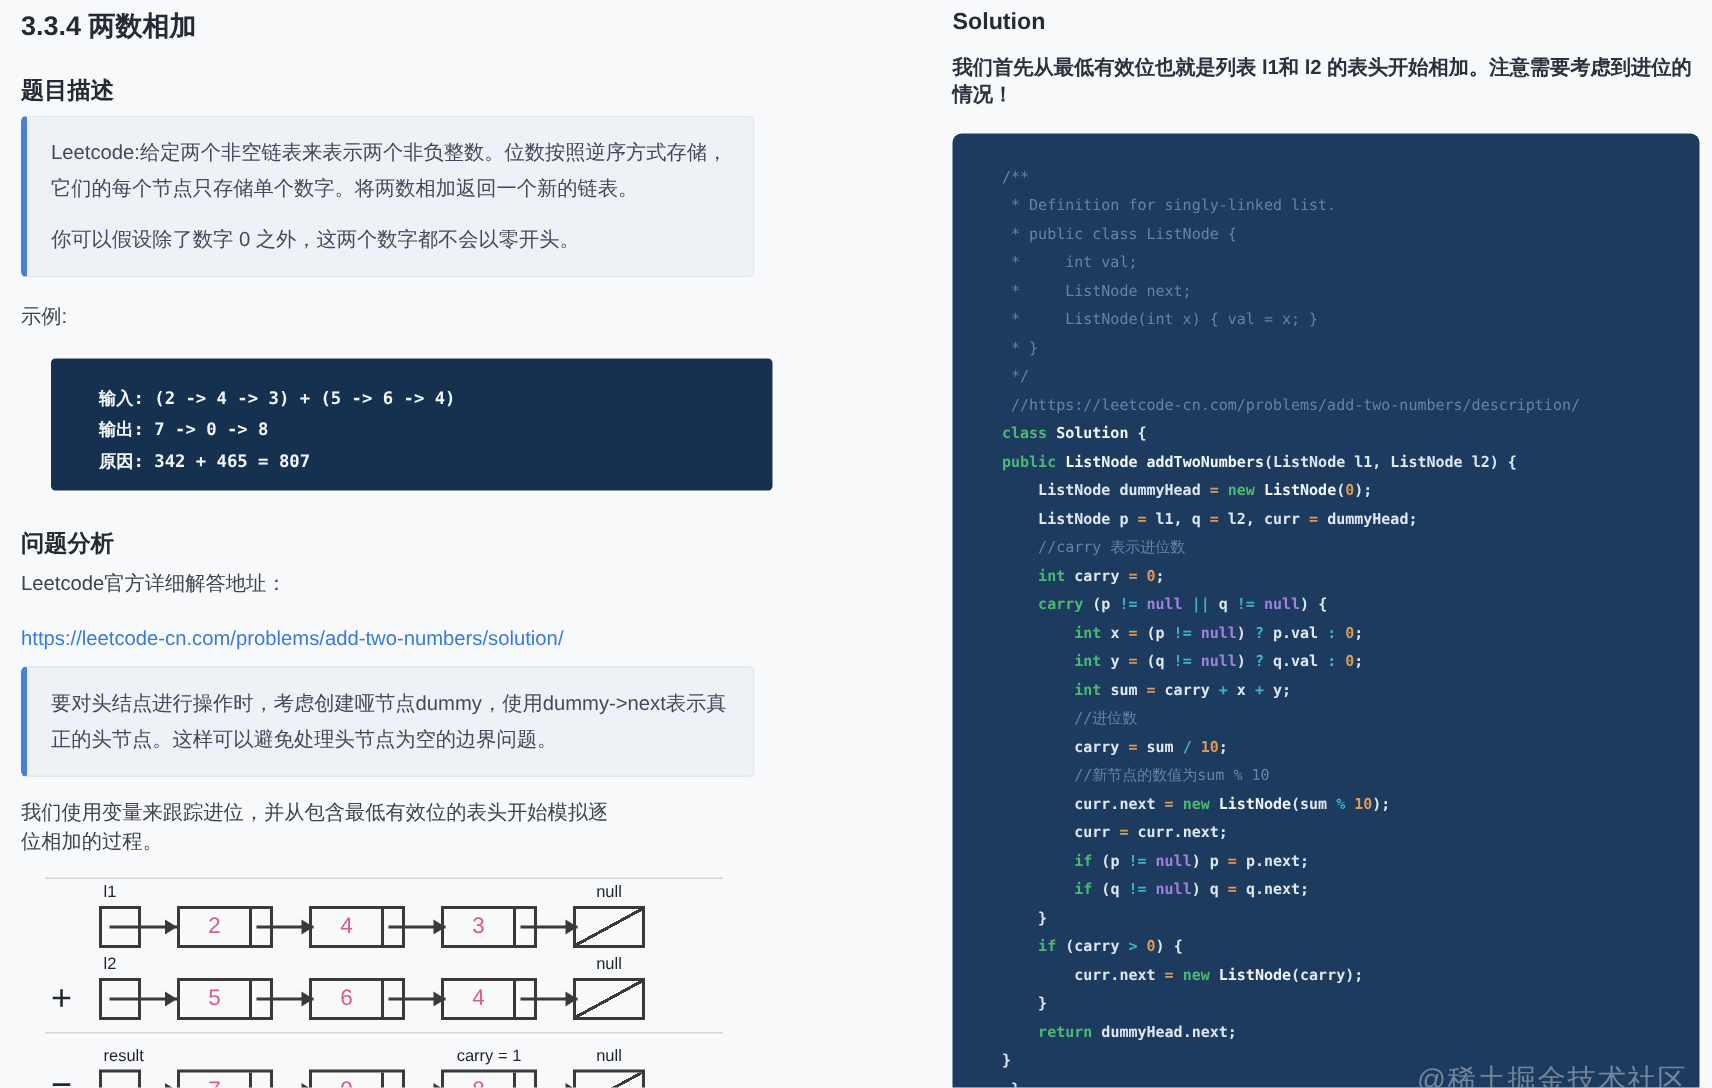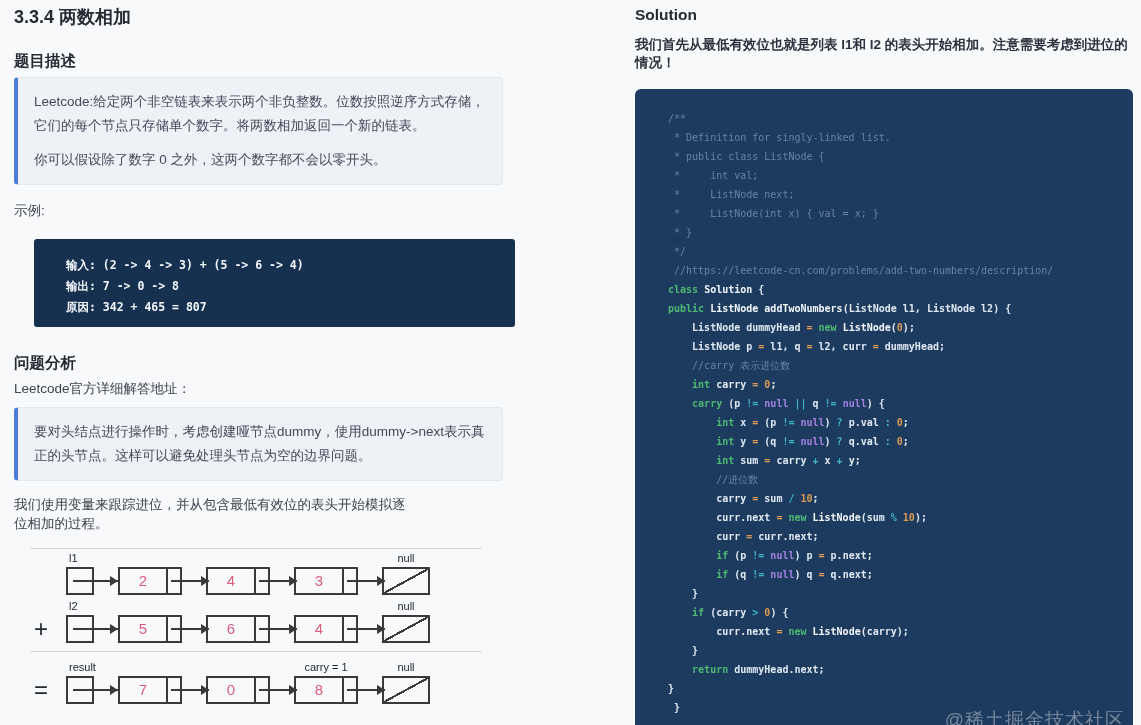--- a/index.html
+++ b/index.html
@@ -117,20 +117,23 @@
   </div>
 
   <p class="body-text p-example">示例:</p>
 
   <div class="dark-block" id="example-block"><div>输入: (2 -&gt; 4 -&gt; 3) + (5 -&gt; 6 -&gt; 4)</div><div>输出: 7 -&gt; 0 -&gt; 8</div><div>原因: 342 + 465 = 807</div></div>
 
   <h2 class="sec sec-analysis">问题分析</h2>
 
   <p class="body-text p-intro">Leetcode官方详细解答地址：</p>
 
+  <p class="p-link">
+    <a href="#">https://leetcode-cn.com/problems/add-two-numbers/solution/</a>
+  </p>
 
   <div class="quote quote-tip">
     <p>要对头结点进行操作时，考虑创建哑节点dummy，使用dummy-&gt;next表示真正的头节点。这样可以避免处理头节点为空的边界问题。</p>
   </div>
 
   <p class="p-carry">
     <span>我们使用变量来跟踪进位，并从包含最低有效位的表头开始模拟逐</span>
     <span>位相加的过程。</span>
   </p>
 
@@ -231,20 +234,21 @@
         <div class="code-line"><span class="tk-pl">    ListNode dummyHead </span><span class="tk-or">= </span><span class="tk-kw">new </span><span class="tk-cls">ListNode</span><span class="tk-pl">(</span><span class="tk-num">0</span><span class="tk-pl">);</span></div>
         <div class="code-line"><span class="tk-pl">    ListNode p </span><span class="tk-or">= </span><span class="tk-pl">l1, q </span><span class="tk-or">= </span><span class="tk-pl">l2, curr </span><span class="tk-or">= </span><span class="tk-pl">dummyHead;</span></div>
         <div class="code-line"><span class="tk-cm">    //carry 表示进位数</span></div>
         <div class="code-line"><span class="tk-kw">    int </span><span class="tk-pl">carry </span><span class="tk-or">= </span><span class="tk-num">0</span><span class="tk-pl">;</span></div>
         <div class="code-line"><span class="tk-kw">    carry </span><span class="tk-pl">(p </span><span class="tk-cy">!= </span><span class="tk-nu">null </span><span class="tk-cy">|| </span><span class="tk-pl">q </span><span class="tk-cy">!= </span><span class="tk-nu">null</span><span class="tk-pl">) {</span></div>
         <div class="code-line"><span class="tk-kw">        int </span><span class="tk-pl">x </span><span class="tk-or">= </span><span class="tk-pl">(p </span><span class="tk-cy">!= </span><span class="tk-nu">null</span><span class="tk-pl">) </span><span class="tk-cy">? </span><span class="tk-pl">p.val </span><span class="tk-cy">: </span><span class="tk-num">0</span><span class="tk-pl">;</span></div>
         <div class="code-line"><span class="tk-kw">        int </span><span class="tk-pl">y </span><span class="tk-or">= </span><span class="tk-pl">(q </span><span class="tk-cy">!= </span><span class="tk-nu">null</span><span class="tk-pl">) </span><span class="tk-cy">? </span><span class="tk-pl">q.val </span><span class="tk-cy">: </span><span class="tk-num">0</span><span class="tk-pl">;</span></div>
         <div class="code-line"><span class="tk-kw">        int </span><span class="tk-pl">sum </span><span class="tk-or">= </span><span class="tk-pl">carry </span><span class="tk-cy">+ </span><span class="tk-pl">x </span><span class="tk-cy">+ </span><span class="tk-pl">y;</span></div>
         <div class="code-line"><span class="tk-cm">        //进位数</span></div>
         <div class="code-line"><span class="tk-pl">        carry </span><span class="tk-or">= </span><span class="tk-pl">sum </span><span class="tk-cy">/ </span><span class="tk-num">10</span><span class="tk-pl">;</span></div>
+        <div class="code-line"><span class="tk-cm">        //新节点的数值为sum % 10</span></div>
         <div class="code-line"><span class="tk-pl">        curr.next </span><span class="tk-or">= </span><span class="tk-kw">new </span><span class="tk-cls">ListNode</span><span class="tk-pl">(sum </span><span class="tk-cy">% </span><span class="tk-num">10</span><span class="tk-pl">);</span></div>
         <div class="code-line"><span class="tk-pl">        curr </span><span class="tk-or">= </span><span class="tk-pl">curr.next;</span></div>
         <div class="code-line"><span class="tk-kw">        if </span><span class="tk-pl">(p </span><span class="tk-cy">!= </span><span class="tk-nu">null</span><span class="tk-pl">) p </span><span class="tk-or">= </span><span class="tk-pl">p.next;</span></div>
         <div class="code-line"><span class="tk-kw">        if </span><span class="tk-pl">(q </span><span class="tk-cy">!= </span><span class="tk-nu">null</span><span class="tk-pl">) q </span><span class="tk-or">= </span><span class="tk-pl">q.next;</span></div>
         <div class="code-line"><span class="tk-pl">    }</span></div>
         <div class="code-line"><span class="tk-kw">    if </span><span class="tk-pl">(carry </span><span class="tk-cy">&gt; </span><span class="tk-num">0</span><span class="tk-pl">) {</span></div>
         <div class="code-line"><span class="tk-pl">        curr.next </span><span class="tk-or">= </span><span class="tk-kw">new </span><span class="tk-cls">ListNode</span><span class="tk-pl">(carry);</span></div>
         <div class="code-line"><span class="tk-pl">    }</span></div>
         <div class="code-line"><span class="tk-kw">    return </span><span class="tk-pl">dummyHead.next;</span></div>
         <div class="code-line"><span class="tk-pl">}</span></div>

